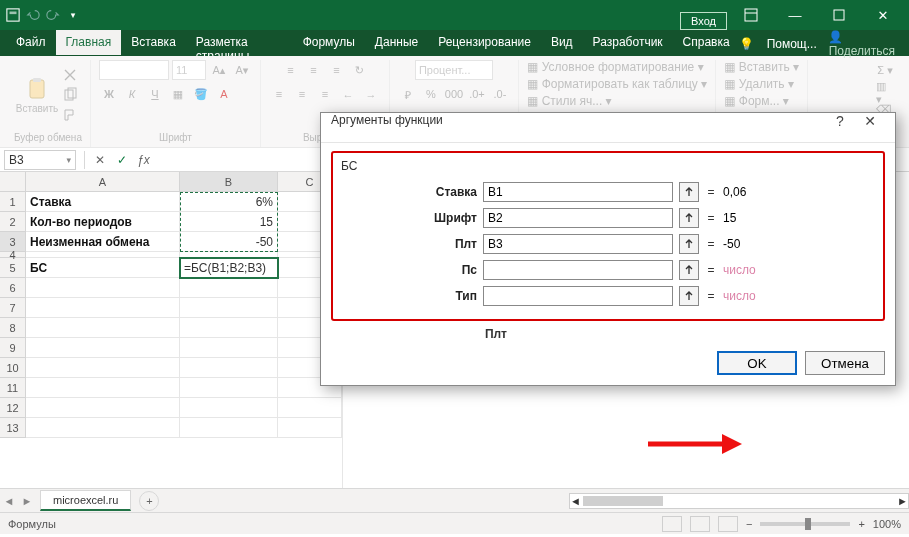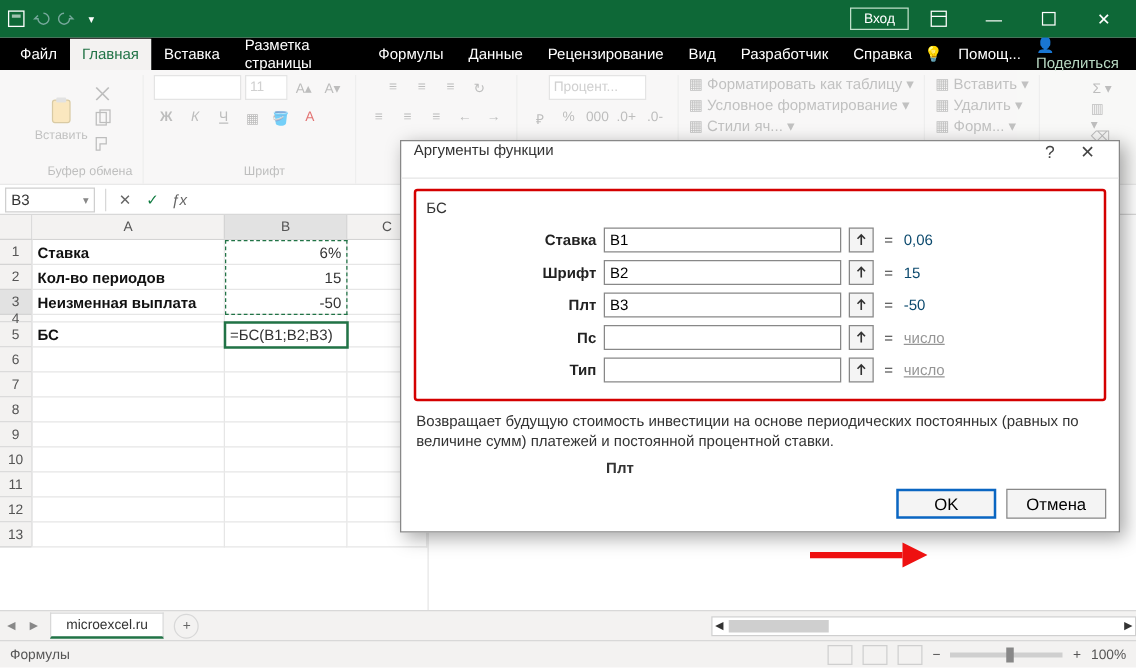--- a/index.html
+++ b/index.html
@@ -3,36 +3,36 @@
 <meta charset="utf-8">
 <style>
   * { box-sizing: border-box; margin: 0; padding: 0; font-family: "Segoe UI", Tahoma, sans-serif; }
   body { background: #fff; width: 909px; height: 537px; overflow: hidden; position: relative; font-size: 12px; color: #333; }
 
   
   .titlebar { height: 30px; background: #0e6837; color: #fff; display: flex; align-items: center; padding: 0 6px; position: relative; }
   .tb-left { display:flex; gap:6px; align-items:center; }
   .tb-icon { width: 14px; height: 14px; display:inline-block; }
   .tb-title { position:absolute; left:50%; transform:translateX(-50%); font-size:12px; color:#e8f0e8; }
-  .tb-right { margin-left:auto; display:flex; align-items:center; gap:4px; }
+  .tb-right { margin-left:auto; display:flex; align-items:flex-end; gap:4px; }
   .tb-login { border:1px solid #bfe0c9; padding:2px 10px; font-size:11px; color:#fff; }
   .tb-sys { width:40px; height:30px; display:flex; align-items:center; justify-content:center; color:#fff; font-size:13px; }
 
   
-  .ribtabs { height: 26px; background:#000000; display:flex; align-items:center; padding:0 6px; color:#fff; }
+  .ribtabs { height: 26px; background:#14532d; display:flex; align-items:flex-start; padding:0 6px; color:#fff; }
   .ribtab { padding:5px 10px 6px; font-size:12px; cursor:pointer; }
   .ribtab.active { background:#f3f2f1; color:#217346; }
   .ribright { margin-left:auto; display:flex; align-items:center; gap:12px; padding-right:8px; }
   .ribright .share { color:#b8d8c2; }
   .ribright .lamp { color:#fff; }
 
   
   .ribbon { height: 92px; background:#f3f2f1; border-bottom:1px solid #d8d8d8; display:flex; padding:4px 6px 0; color:#8f8f8f; position:relative; }
   .rgroup { border-right:1px solid #e1e1e1; padding:0 8px; display:flex; flex-direction:column; justify-content:space-between; align-items:center; }
-  .rgroup .glabel { font-size:10px; color:#8a8a8a; padding:2px 0 4px;margin-left:24px; }
+  .rgroup .glabel { font-size:10px; color:#8a8a8a; padding:2px 0 4px; }
   .rgroup .gbody { display:flex; align-items:center; gap:6px; flex:1; }
   .btnbig { width:38px; height:46px; display:flex; flex-direction:column; align-items:center; justify-content:center; font-size:10px; gap:2px; }
   .ico { width:16px; height:16px; display:inline-block; }
   .ico-big { width:24px; height:24px; }
   .dim { opacity:.55; }
   .fontcombo { border:1px solid #cfcfcf; background:#fff; height:20px; width:70px; font-size:11px; padding:0 3px; display:flex; align-items:center; color:#aaa; }
   .fontcombo.sm{width:34px;}
   .minibtn { width:20px; height:20px; border:1px solid transparent; display:flex; align-items:center; justify-content:center; color:#888; font-size:11px;}
   .rgroup-right{margin-left:auto;display:flex;}
 
@@ -85,22 +85,22 @@
   .dlg-title .t{flex:1;}
   .dlg-title .q,.dlg-title .x{width:30px;text-align:center;font-size:14px;color:#444;}
   .dlg-body { padding:8px 10px 10px; }
   .red-frame { border:2px solid #d40000; border-radius:3px; padding:6px 8px 10px; }
   .fn-name { font-size:12px; color:#333; margin-bottom:6px; }
   .argrow { display:flex; align-items:center; height:26px; gap:6px; }
   .argrow .lbl { width:136px; text-align:right; font-weight:600; color:#222; }
   .argrow .inp { width:190px; height:20px; border:1px solid #888; padding:0 4px; font-size:12px; }
   .argrow .refbtn { width:20px; height:20px; border:1px solid #888; display:flex; align-items:center; justify-content:center; background:#f4f4f4;}
   .argrow .eq { width:12px; text-align:center; color:#333; }
-  .argrow .val { color:#0c4a6e; }
-  .argrow .val.dim{color:#404040;text-decoration:underline;}
+  .argrow .val { color:#000000; }
+  .argrow .val.dim{color:#be185d;}
   .result-row { text-align:right; padding:4px 10px 2px 0; }
   .result-row .eq{display:inline-block;width:190px;text-align:left;}
   .desc { color:#333; margin:8px 2px 4px; line-height:1.35; }
   .paramdesc { display:flex; gap:10px; margin:6px 2px 10px; }
   .paramdesc .pn { font-weight:700; min-width:174px; text-align:right;}
   .valrow { margin:20px 2px 6px; }
   .dlg-footer { display:flex; align-items:center; margin-top:6px; }
   .helplink { color:#0a66c2; text-decoration:underline; cursor:pointer; }
   .dlg-footer .spacer{flex:1;}
   .dlg-btn { width:80px; height:24px; border:1px solid #888; background:#f4f4f4; margin-left:8px; }
@@ -258,22 +258,22 @@
         <div class="minibtn">000</div>
         <div class="minibtn">.0+</div>
         <div class="minibtn">.0-</div>
       </div>
     </div>
     <div class="glabel">&nbsp;</div>
   </div>
 
   <div class="rgroup" style="align-items:flex-start;">
     <div class="gbody" style="flex-direction:column;gap:3px;align-items:flex-start;">
+      <div>▦ <span>Условное форматирование</span> ▾</div>
       <div>▦ <span>Форматировать как таблицу</span> ▾</div>
-      <div>▦ <span>Условное форматирование</span> ▾</div>
       <div>▦ <span>Стили яч...</span> ▾</div>
     </div>
     <div class="glabel">&nbsp;</div>
   </div>
 
   <div class="rgroup" style="align-items:flex-start;">
     <div class="gbody" style="flex-direction:column;gap:3px;align-items:flex-start;">
       <div>▦ <span>Вставить</span> ▾</div>
       <div>▦ <span>Удалить</span> ▾</div>
       <div>▦ <span>Форм...</span> ▾</div>
@@ -336,21 +336,21 @@
             <div class="cell cA">Ставка</div>
             <div class="cell cB">6%</div>
             <div class="cell cC"></div>
           </div>
         <div class="row">
             <div class="cell cA">Кол-во периодов</div>
             <div class="cell cB">15</div>
             <div class="cell cC"></div>
           </div>
         <div class="row">
-            <div class="cell cA">Неизменная выплата</div>
+            <div class="cell cA">Неизменная обмена</div>
             <div class="cell cB">-50</div>
             <div class="cell cC"></div>
           </div>
         <div class="row row4">
             <div class="cell cA"></div>
             <div class="cell cB"></div>
             <div class="cell cC"></div>
           </div>
         <div class="row">
             <div class="cell cA">БС</div>
@@ -491,21 +491,20 @@
             <svg width="12" height="12" viewBox="0 0 12 12">
               <path d="M6 10V2M3 5l3-3 3 3" stroke="#333" fill="none" stroke-width="1.3"></path>
             </svg>
           </div>
         <div class="eq">=</div>
         <div class="val dim">число</div>
       </div>
     </div>
 
 
-    <div class="desc">Возвращает будущую стоимость инвестиции на основе периодических постоянных (равных по величине сумм) платежей и постоянной процентной ставки.</div>
 
     <div class="paramdesc">
       <div class="pn">Плт</div>
     </div>
 
 
     <div class="dlg-footer">
       <div class="spacer"></div>
       <button class="dlg-btn ok">OK</button>
       <button class="dlg-btn">Отмена</button>

